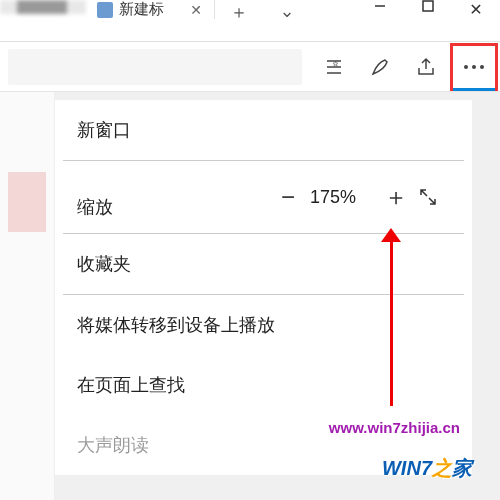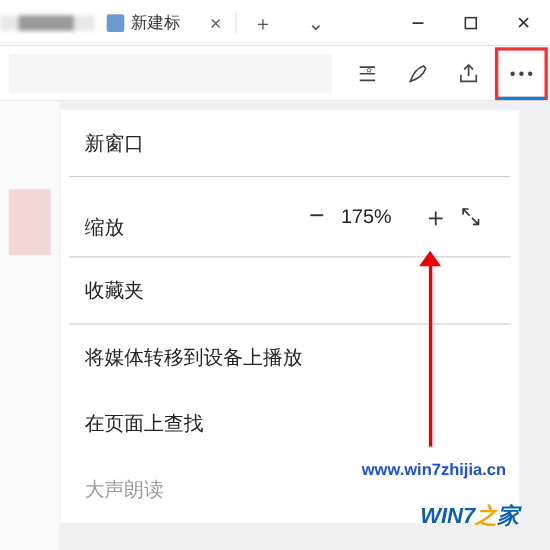--- a/index.html
+++ b/index.html
@@ -5,21 +5,21 @@
     * { margin: 0; padding: 0; box-sizing: border-box; }
     body {
       width: 500px; height: 500px;
       font-family: "Microsoft YaHei", "Segoe UI", sans-serif;
       background: #f0f0f0;
       position: relative;
       overflow: hidden;
     }
     .titlebar {
       height: 42px; background: #fff;
-      display: flex; align-items: center;
+      display: flex; align-items: flex-start;
       border-bottom: 1px solid #e0e0e0;
     }
     .tab-blur {
       width: 85px; background: #e8e8e8;
       border-right: 1px solid #d0d0d0;
       filter: blur(2px);
       display:flex;align-items:center;justify-content:center;
     }
     .tab-blur::before{content:"";width:50px;height:14px;background:#999;}
     .tab {
@@ -84,21 +84,21 @@
       position:absolute; width:3px; background:#e00;
       left:390px; top:238px; height:168px;
     }
     .arrow-head{
       position:absolute; left:381px; top:228px;
       width:0;height:0;border-left:10px solid transparent;
       border-right:10px solid transparent;border-bottom:14px solid #e00;
     }
     .watermark1{
       position:absolute; right:40px; bottom:64px;
-      color:#1d4ed8; font-weight:bold; font-size:15px;
+      color:#a21caf; font-weight:bold; font-size:15px;
     }
     .watermark2{
       position:absolute; right:28px; bottom:18px;
       font-size:20px; font-weight:bold; font-style:italic;
       color:#0a5fb5;
       text-shadow:1px 1px 0 #fff;
     }
     .watermark2 .seven{color:#0a5fb5;}
     .watermark2 .dot{color:#f7a500;}
     svg{display:block;}

